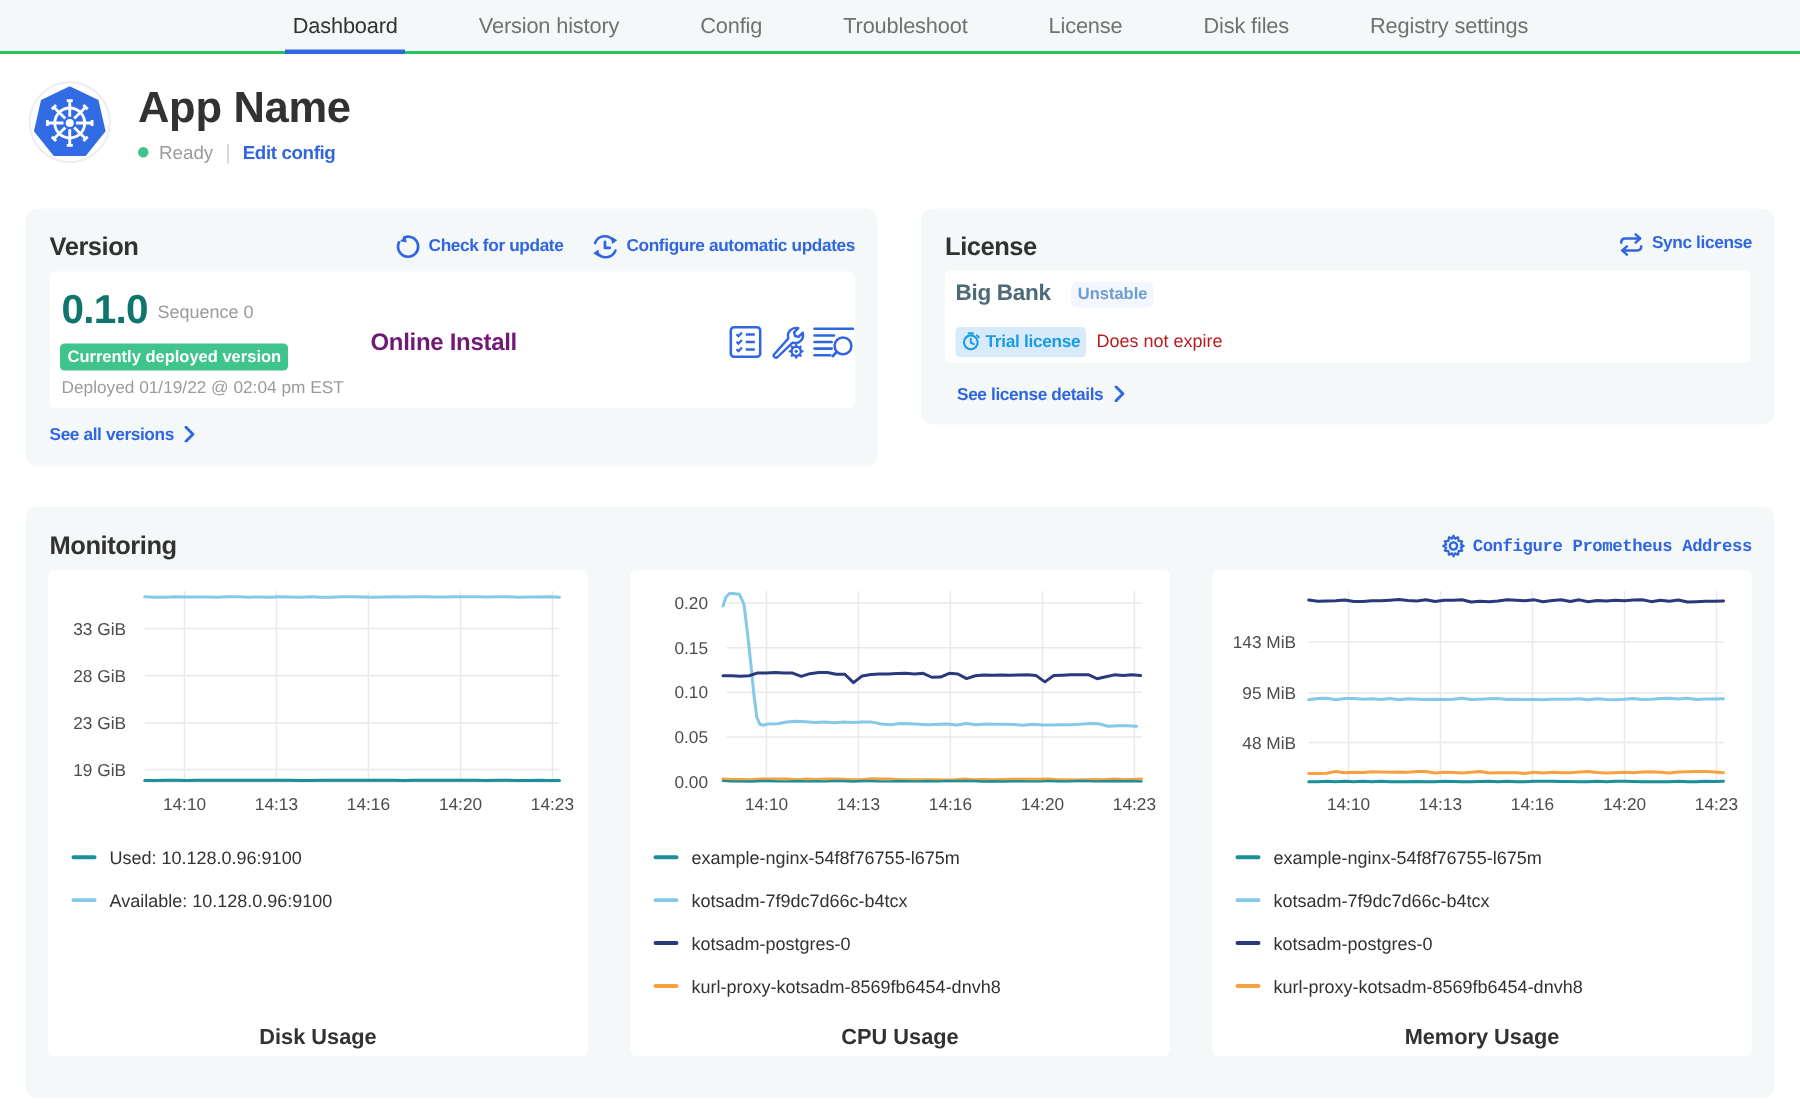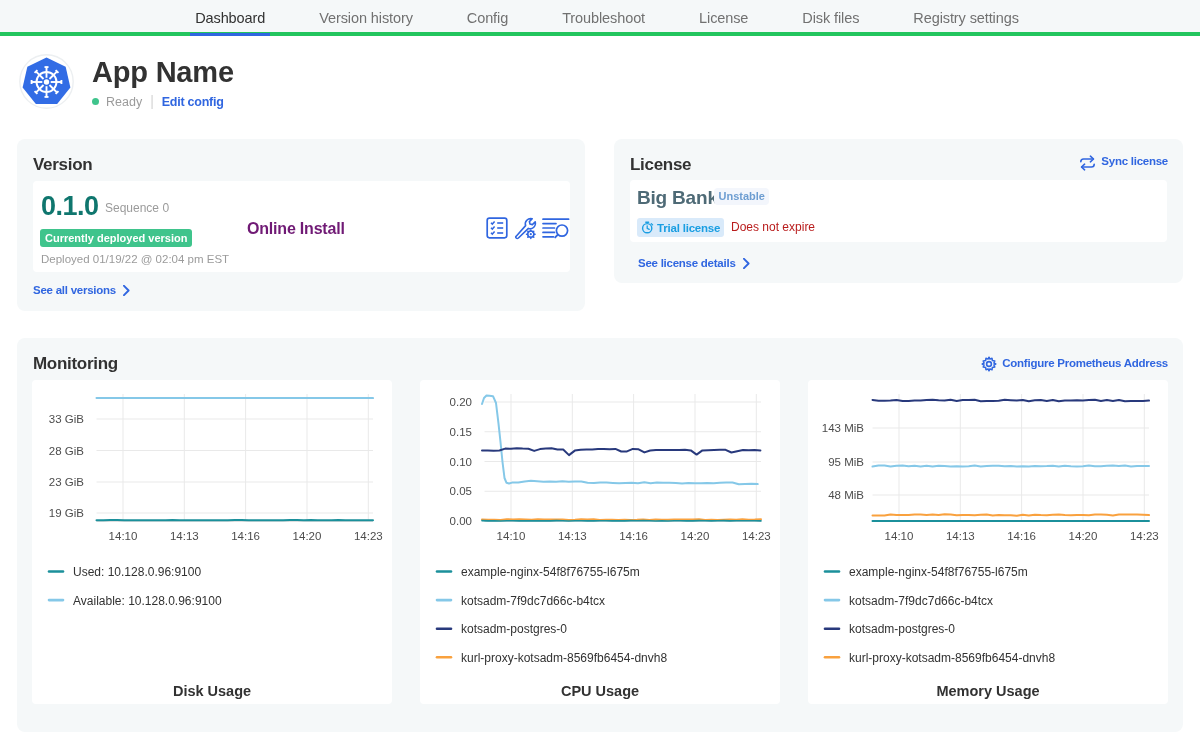--- a/index.html
+++ b/index.html
@@ -1,17 +1,17 @@
 <!DOCTYPE html>
 <html><head><meta charset="utf-8"><style>
 * { margin:0; padding:0; box-sizing:border-box; }
 body { width:1200px; height:746px; position:relative; background:#fff;
   font-family:"Liberation Sans",sans-serif; overflow:hidden; }
 .nav { position:absolute; left:0; top:0; width:1200px; height:36px; background:#f5f8f9;
-  border-bottom:4px solid #22c55e; display:flex; justify-content:center; padding-left:14px; }
+  border-bottom:2px solid #22c55e; display:flex; justify-content:center; padding-left:14px; }
 .tab { font-size:14.5px; color:#717171; line-height:36px; padding:0 5px; margin:0 22px; height:36px; letter-spacing:-0.1px; }
 .tab.active { color:#323232; border-bottom:3px solid #3066e0; }
 .hlogo { position:absolute; left:19px; top:54px; }
 .appname { position:absolute; left:92px; top:56px; font-size:29px; font-weight:bold; color:#323232; letter-spacing:-0.2px; }
 .statusrow { position:absolute; left:92px; top:93px; font-size:12.5px; color:#9b9b9b; }
 .dot { display:inline-block; width:7px; height:7px; border-radius:50%; background:#3fc48c; margin-right:7px; vertical-align:1px; }
 .sep { color:#d5d5d5; margin:0 8px; font-size:14px; }
 a, .link { color:#3066e0; text-decoration:none; font-weight:bold; letter-spacing:-0.25px; }
 .card { position:absolute; background:#f5f8f9; border-radius:8px; }
 .cardtitle { position:absolute; left:16px; top:15.5px; font-size:17px; font-weight:bold; color:#323232; letter-spacing:-0.3px; }
@@ -55,20 +55,33 @@
         <line x1="15.55" y1="18.88" x2="18.38" y2="16.05"></line>
       </g>
 <circle cx="27.5" cy="28.0" r="10.0" fill="none" stroke="#fff" stroke-width="1.9"></circle>
 <circle cx="27.5" cy="28.0" r="2.7" fill="#fff"></circle>
 </svg></div>
 <div class="appname">App Name</div>
 <div class="statusrow"><span class="dot"></span>Ready<span class="sep">|</span><a class="link" href="#">Edit config</a></div>
 
 <div class="card" style="left:17px; top:139px; width:568px; height:172px;">
   <div class="cardtitle">Version</div>
+  <div class="toplinks">
+    <span class="lk link"><svg width="18" height="18" viewBox="0 0 18 18" style="vertical-align:-6.5px">
+<path d="M3.0,6.6 A6.7 6.7 0 1 0 6.4,3.3" fill="none" stroke="#3066e0" stroke-width="1.8" stroke-linecap="round"></path>
+<polygon points="3.6,5.9 7.3,2.3 8.1,6.7" fill="#3066e0"></polygon>
+</svg>Check for update</span>
+    <span class="lk link"><svg width="19" height="19" viewBox="0 0 19 19" style="vertical-align:-7px">
+<path d="M2.7,7.0 A6.9 6.9 0 0 1 15.1,5.9" fill="none" stroke="#3066e0" stroke-width="1.7" stroke-linecap="round"></path>
+<polygon points="17.5,5.2 13.8,2.9 13.9,7.6" fill="#3066e0"></polygon>
+<path d="M16.3,12.0 A6.9 6.9 0 0 1 3.9,13.1" fill="none" stroke="#3066e0" stroke-width="1.7" stroke-linecap="round"></path>
+<polygon points="1.5,13.8 5.2,16.1 5.1,11.4" fill="#3066e0"></polygon>
+<path d="M9.3,6.2 L9.3,10.3 L12.5,10.3" fill="none" stroke="#3066e0" stroke-width="1.8" stroke-linecap="round" stroke-linejoin="round"></path>
+</svg>Configure automatic updates</span>
+  </div>
   <div class="innercard" style="left:16px; top:42px; width:537px; height:91px;">
     <span style="position:absolute;left:8px;top:10px;font-size:27px;font-weight:bold;color:#0f766e;letter-spacing:-0.5px;">0.1.0</span>
     <span style="position:absolute;left:72px;top:20px;font-size:12px;color:#9b9b9b;">Sequence 0</span>
     <span style="position:absolute;left:7px;top:48px;background:#3fc48c;color:#fff;font-size:11px;font-weight:bold;
       padding:3px 5px;border-radius:3px;">Currently deployed version</span>
     <span style="position:absolute;left:8px;top:71.5px;font-size:11.5px;color:#9b9b9b;">Deployed 01/19/22 @ 02:04 pm EST</span>
     <span style="position:absolute;left:214px;top:39px;font-size:16px;font-weight:bold;color:#701a75;letter-spacing:-0.2px;">Online Install</span>
     <span style="position:absolute;left:451px;top:34px;"><svg width="26" height="26" viewBox="0 0 26 26">
 <rect x="3.2" y="3.2" width="19.6" height="19.6" rx="2.2" fill="none" stroke="#3066e0" stroke-width="1.7"></rect>
 <path d="M7 7.8 L8.3 9.1 L10.6 6.6" fill="none" stroke="#3066e0" stroke-width="1.5"></path>
@@ -114,40 +127,40 @@
 
 <div class="card" style="left:614px; top:139px; width:569px; height:144px;">
   <div class="cardtitle">License</div>
   <div class="toplinks"><span class="lk link"><svg width="17" height="16" viewBox="0 0 17 16" style="vertical-align:-5.5px">
 <path d="M1.8,6.8 Q1.8,4.0 4.6,4.0 L14.2,4.0" fill="none" stroke="#3066e0" stroke-width="1.6" stroke-linecap="round"></path>
 <path d="M11.4,1.2 L14.5,4.0 L11.4,6.8" fill="none" stroke="#3066e0" stroke-width="1.6" stroke-linecap="round" stroke-linejoin="round"></path>
 <path d="M15.2,9.2 Q15.2,12.0 12.4,12.0 L2.8,12.0" fill="none" stroke="#3066e0" stroke-width="1.6" stroke-linecap="round"></path>
 <path d="M5.6,9.2 L2.5,12.0 L5.6,14.8" fill="none" stroke="#3066e0" stroke-width="1.6" stroke-linecap="round" stroke-linejoin="round"></path>
 </svg>Sync license</span></div>
   <div class="innercard" style="left:16px; top:41px; width:537px; height:62px;">
-    <span style="position:absolute;left:7px;top:7px;font-size:19px;font-weight:bold;color:#4e6a76;letter-spacing:-0.2px;">Big Bank</span>
+    <span style="position:absolute;left:7px;top:7px;font-size:15px;font-weight:bold;color:#4e6a76;letter-spacing:-0.2px;">Big Bank</span>
     <span style="position:absolute;left:84px;top:7.5px;background:#f3f6fc;color:#6d9dd1;font-size:11px;font-weight:bold;
       padding:2.5px 4.5px;border-radius:4px;">Unstable</span>
     <span style="position:absolute;left:7px;top:38px;background:#d9eafa;color:#1a9ee2;font-size:11.5px;font-weight:bold;
       padding:3px 4px;border-radius:3px;letter-spacing:-0.2px;"><svg width="13" height="13" viewBox="0 0 13 13" style="vertical-align:-2.5px">
 <circle cx="6.2" cy="7.2" r="4.6" fill="none" stroke="#1a9ee2" stroke-width="1.4"></circle>
 <path d="M6.2 4.8 L6.2 7.4 L8.2 8.4" fill="none" stroke="#1a9ee2" stroke-width="1.3" stroke-linecap="round"></path>
 <path d="M4.8 1.2 L7.6 1.2" stroke="#1a9ee2" stroke-width="1.4" stroke-linecap="round"></path>
 <path d="M10.3 2.6 L11.6 3.9" stroke="#1a9ee2" stroke-width="1.3" stroke-linecap="round"></path>
 </svg> Trial license</span>
     <span style="position:absolute;left:101px;top:40px;font-size:12px;color:#b91c1c;">Does not expire</span>
   </div>
   <div style="position:absolute;left:24px;top:118px;font-size:11.5px;letter-spacing:-0.2px;"><span class="link">See license details</span><svg width="11" height="11" viewBox="0 0 11 11" style="vertical-align:-1.5px;margin-left:5px">
 <path d="M3 0.8 L7.6 5.5 L3 10.2" fill="none" stroke="#3066e0" stroke-width="1.9" stroke-linecap="round" stroke-linejoin="round"></path>
 </svg></div>
 </div>
 
 <div class="card" style="left:17px; top:338px; width:1166px; height:394px;">
   <div class="cardtitle">Monitoring</div>
-  <div class="toplinks" style="top:18px;"><span class="lk link"><svg width="16" height="16" viewBox="0 0 16 16" style="vertical-align:-5.5px">
+  <div class="toplinks" style="top:18px;font-family:Liberation Mono, monospace;"><span class="lk link"><svg width="16" height="16" viewBox="0 0 16 16" style="vertical-align:-5.5px">
 <circle cx="8" cy="8" r="2.4" fill="none" stroke="#3066e0" stroke-width="1.6"></circle>
 <path d="M8 1.2 L9 3.1 L11 2.2 L11.4 4.6 L13.8 4.9 L12.9 7 L14.8 8 L12.9 9 L13.8 11.1 L11.4 11.4 L11 13.8 L9 12.9 L8 14.8 L7 12.9 L5 13.8 L4.6 11.4 L2.2 11.1 L3.1 9 L1.2 8 L3.1 7 L2.2 4.9 L4.6 4.6 L5 2.2 L7 3.1 Z" fill="none" stroke="#3066e0" stroke-width="1.5" stroke-linejoin="round"></path>
 </svg>Configure Prometheus Address</span></div>
   <div class="chartcard" style="left:15px"><svg width="360" height="324" viewBox="0 0 360 324">
         <line x1="91" y1="14.0" x2="91" y2="141.0" stroke="#e9e9e9" stroke-width="1"></line>
         <line x1="152.3" y1="14.0" x2="152.3" y2="141.0" stroke="#e9e9e9" stroke-width="1"></line>
         <line x1="213.6" y1="14.0" x2="213.6" y2="141.0" stroke="#e9e9e9" stroke-width="1"></line>
         <line x1="275" y1="14.0" x2="275" y2="141.0" stroke="#e9e9e9" stroke-width="1"></line>
         <line x1="336.3" y1="14.0" x2="336.3" y2="141.0" stroke="#e9e9e9" stroke-width="1"></line>
         <line x1="64.5" y1="39" x2="341.0" y2="39" stroke="#e9e9e9" stroke-width="1"></line>

